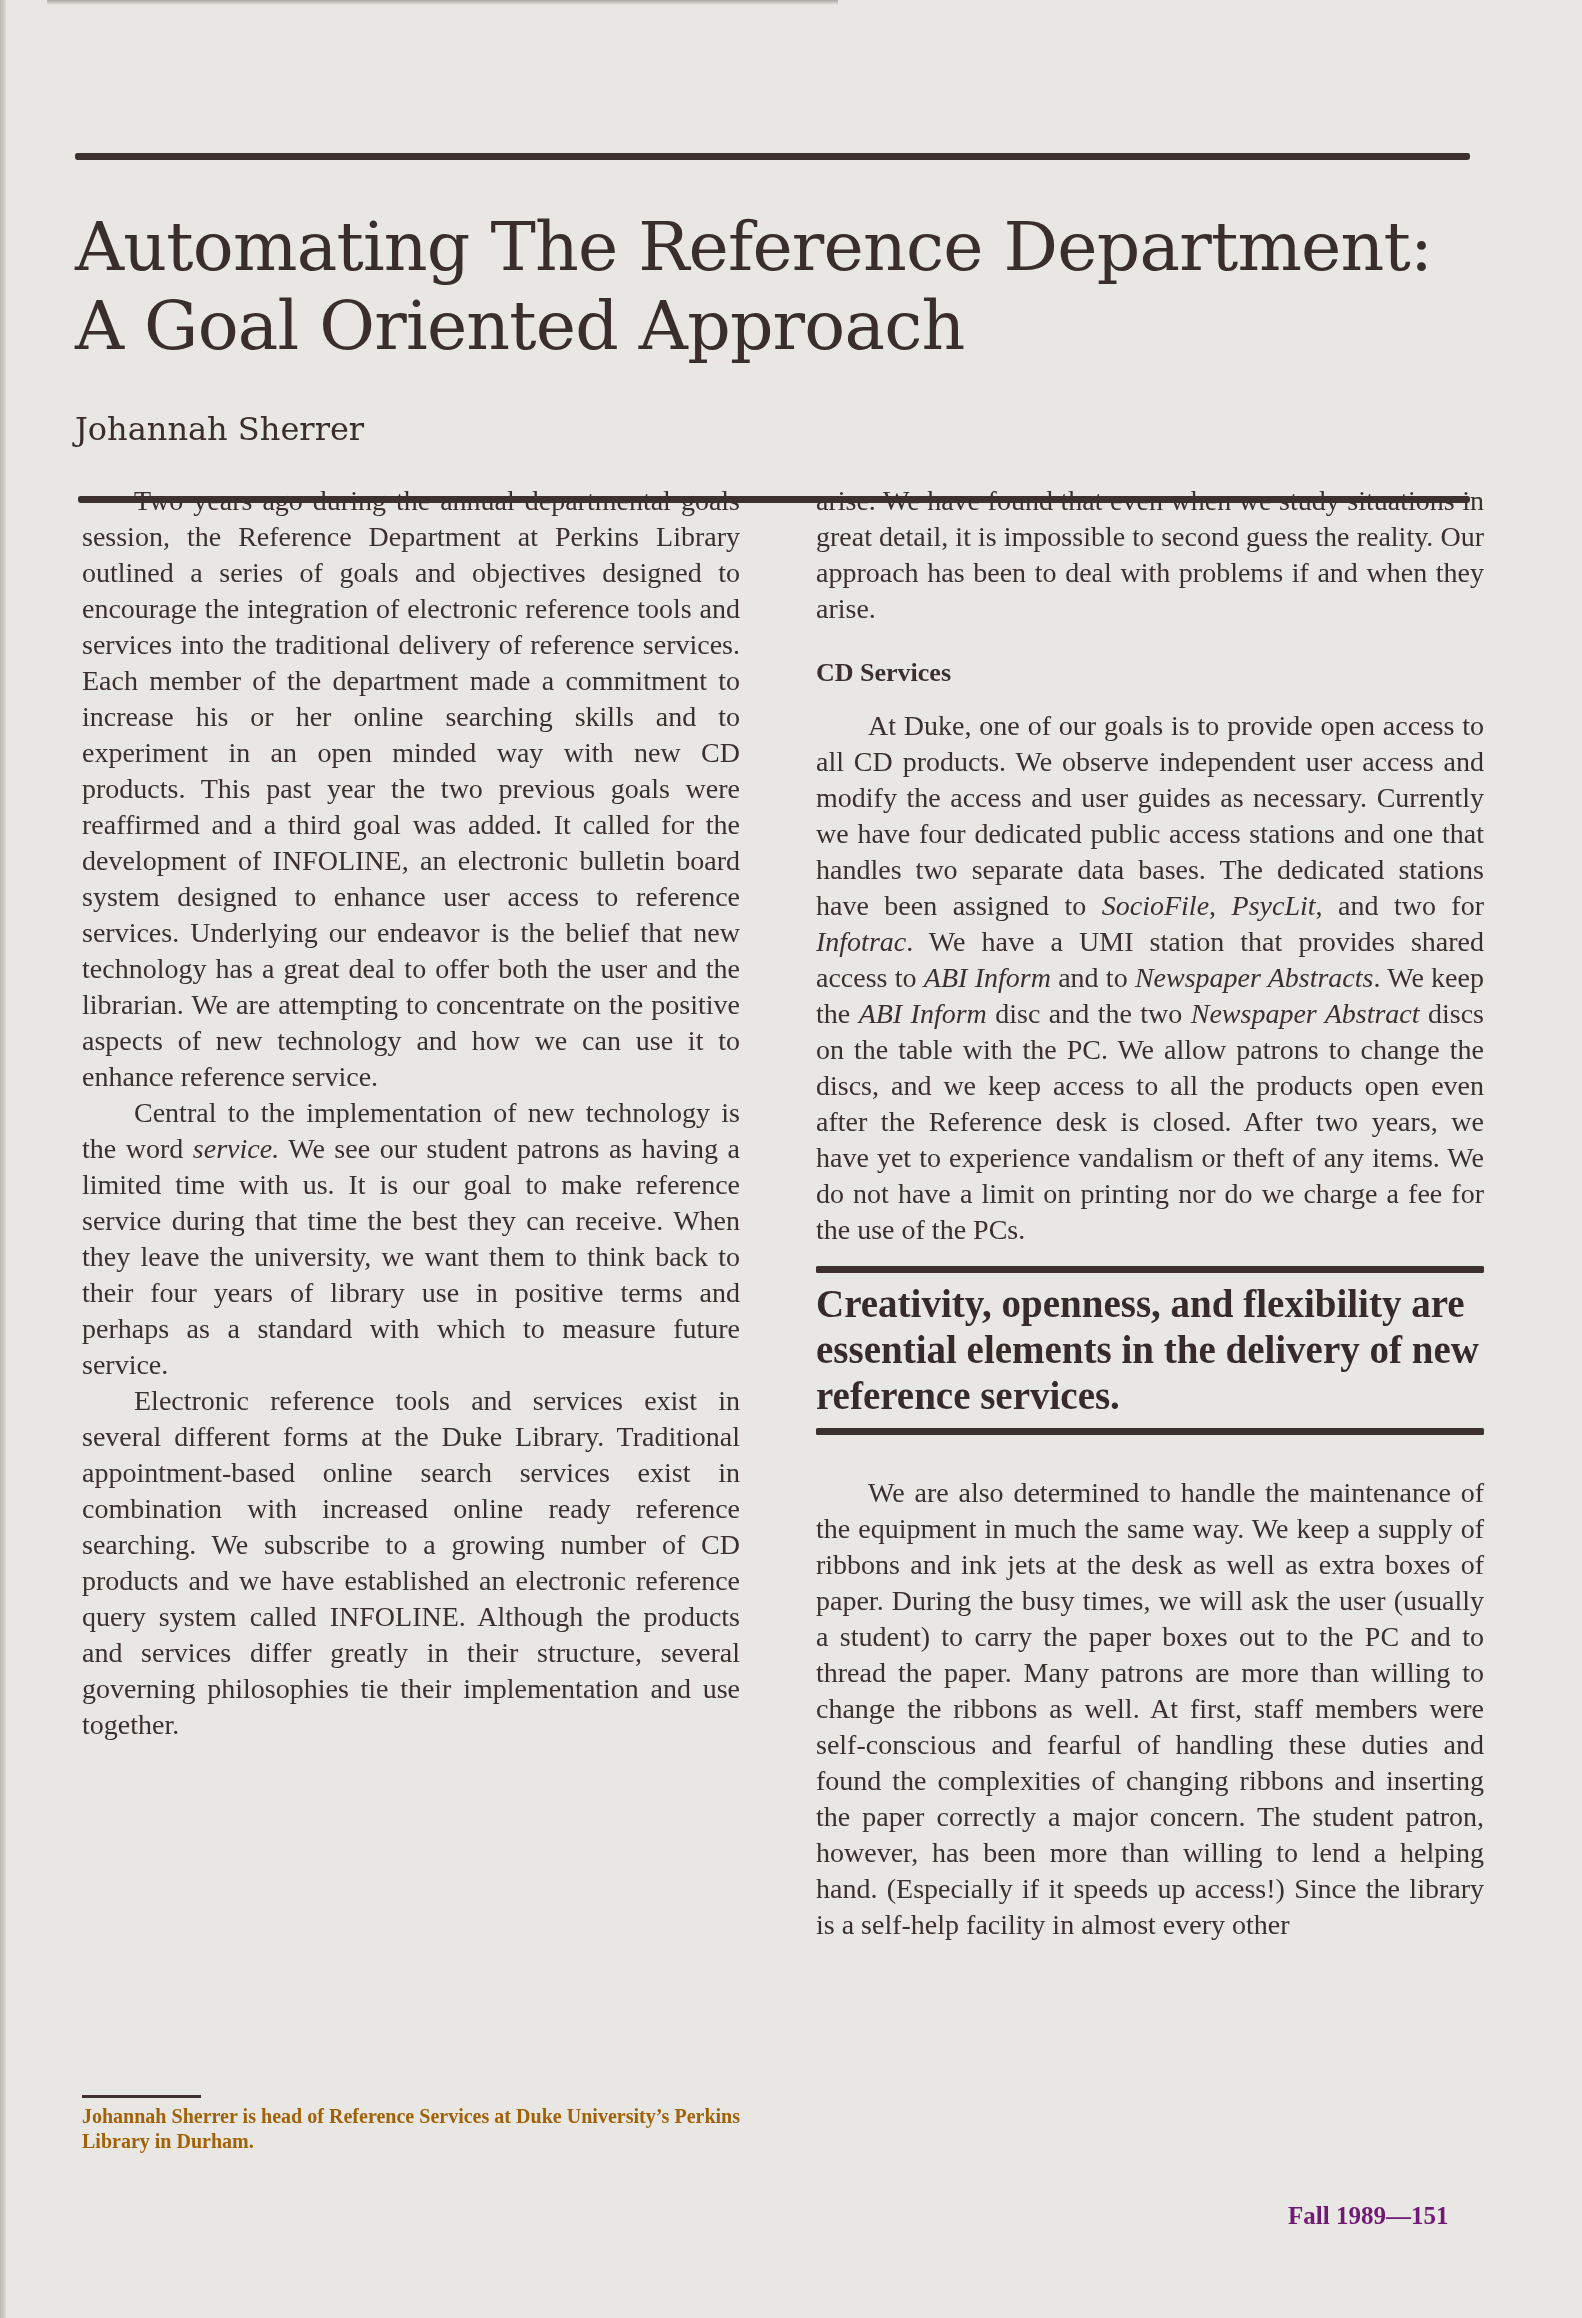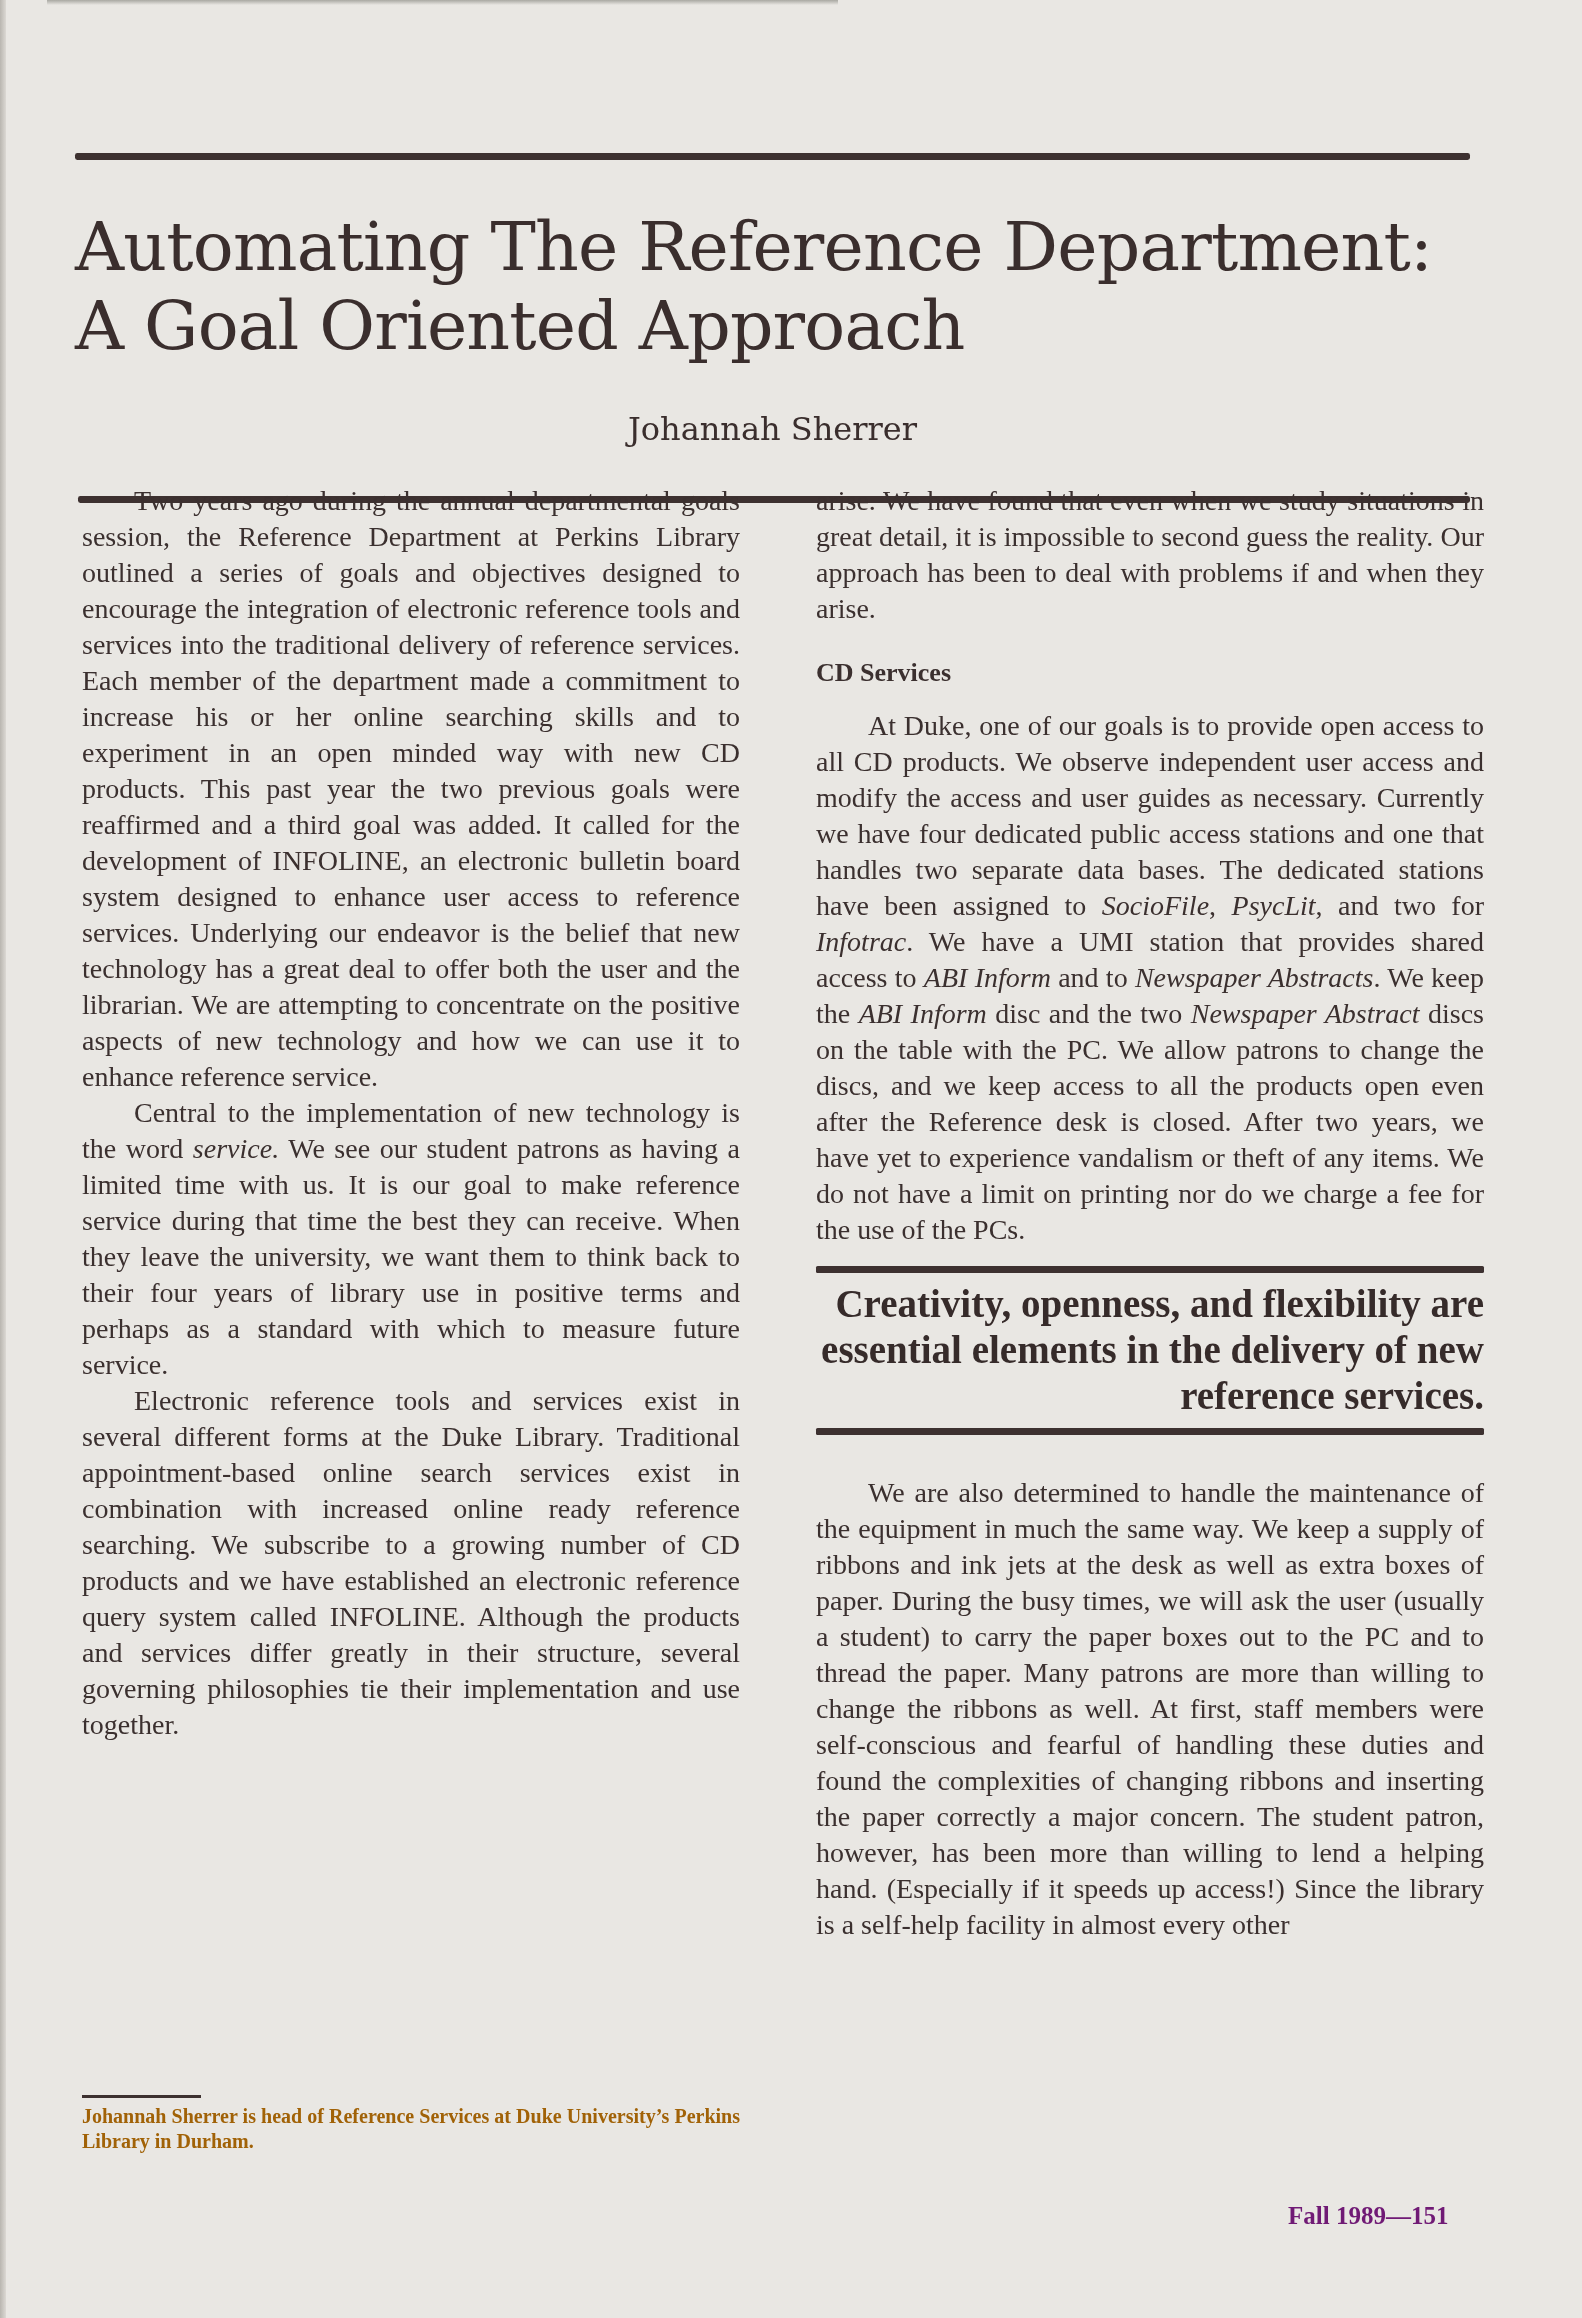--- a/index.html
+++ b/index.html
@@ -29,21 +29,21 @@
   .title {
     position: absolute; left: 75px; width: 1395px; text-align: left;
     font-family: "DejaVu Serif", serif; font-weight: normal;
     color: #3a2e2d; letter-spacing: -0.8px; margin: 0;
     font-size: 68px; line-height: 79px;
   }
   #title-line1 { top: 207px; }
   #title-line2 { top: 286px; }
   .byline {
     position: absolute; left: 75px; width: 1395px; top: 410px;
-    text-align: center; font-size: 32px; color: #3a2e2d;
+    text-align: left; font-size: 32px; color: #3a2e2d;
     font-family: "DejaVu Serif", serif;
   }
 
   .col {
     position: absolute; top: 483px;
     font-family: "Liberation Serif", "DejaVu Serif", serif;
     font-size: 28px; line-height: 36px; color: #3b302f;
     text-align: justify; hyphens: manual;
   }
   #col-left { left: 82px; width: 658px; }
@@ -52,21 +52,21 @@
   .col p.indent { text-indent: 52px; }
   .col em { font-style: italic; }
 
   .subhead {
     font-weight: bold; font-size: 26px; margin: 28px 0 17.4px 0 !important;
     font-family: "Liberation Serif", serif;
   }
   .pull-rule { height: 7.1px; background: #3d3130; border-radius: 1.6px; margin: 17.4px 0 8px 0; }
   .pull-quote {
     font-family: "Liberation Serif", serif; font-weight: bold;
-    font-size: 39px; line-height: 46px; text-align: right; color: #362b2a;
+    font-size: 39px; line-height: 46px; text-align: left; color: #362b2a;
     margin: 0 !important;
   }
   .pull-rule.bottom { margin: 9.5px 0 40px 0; }
 
   .footnote-rule {
     position: absolute; left: 82px; top: 2095px; width: 119px; height: 3.2px;
     background: #3d3130;
   }
   .footnote {
     position: absolute; left: 82px; top: 2104px; width: 658px;

